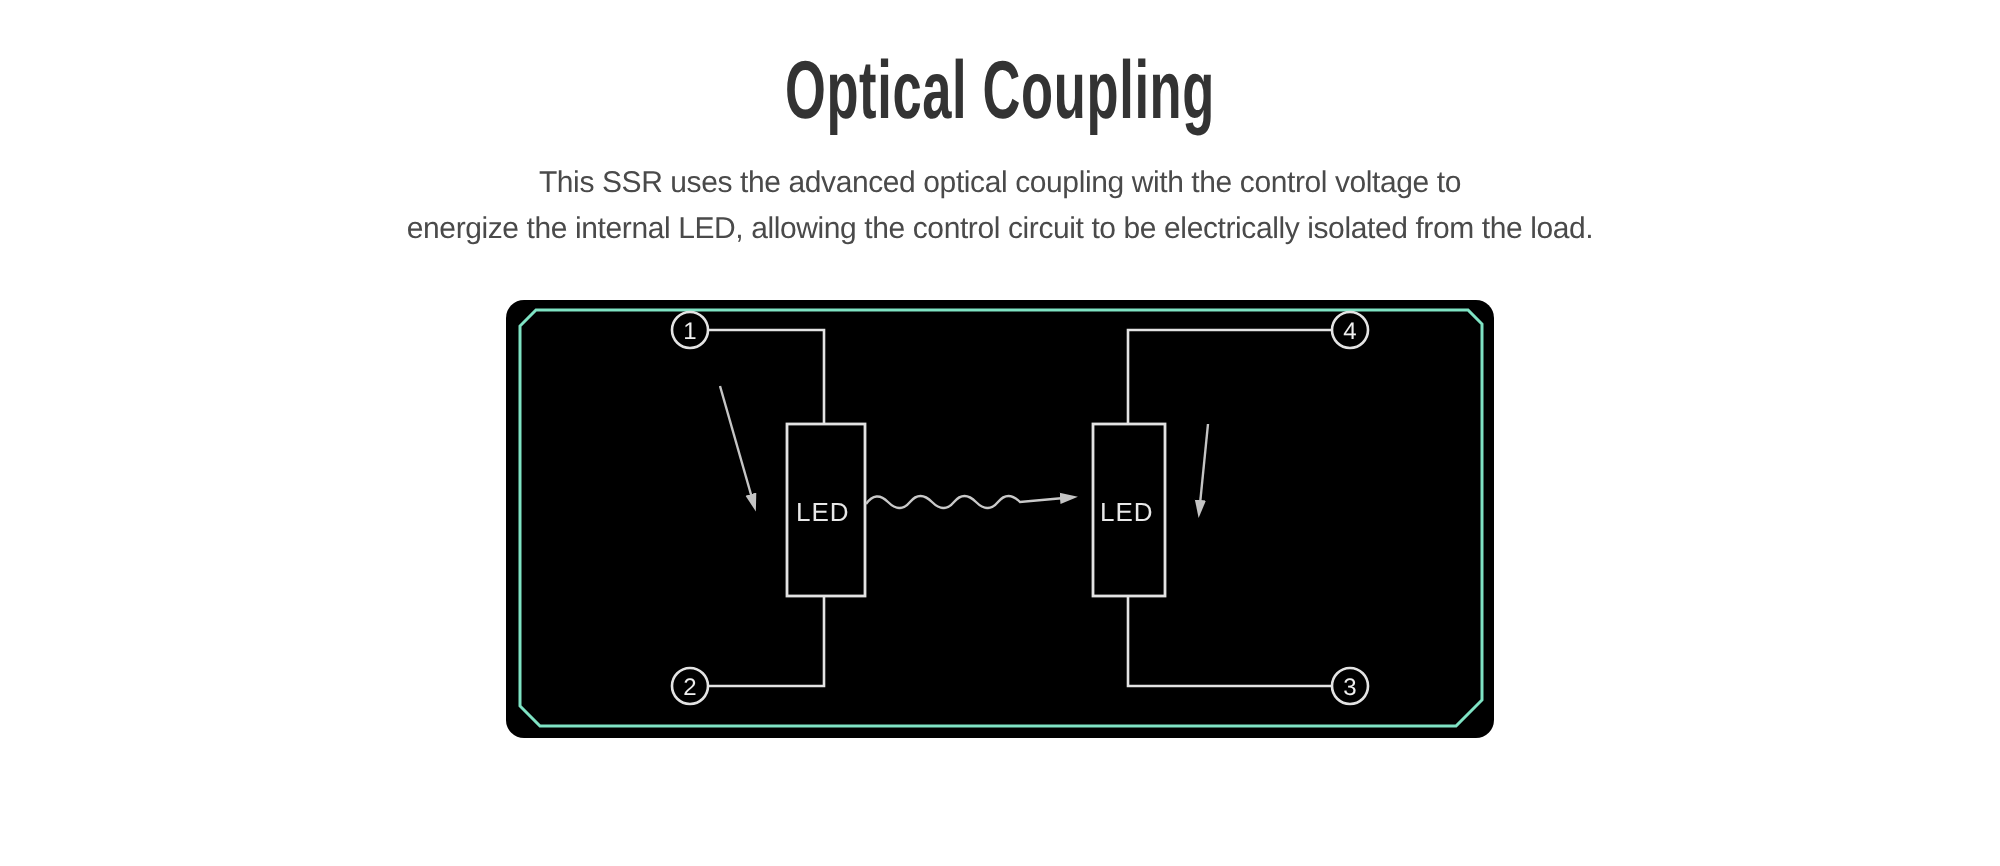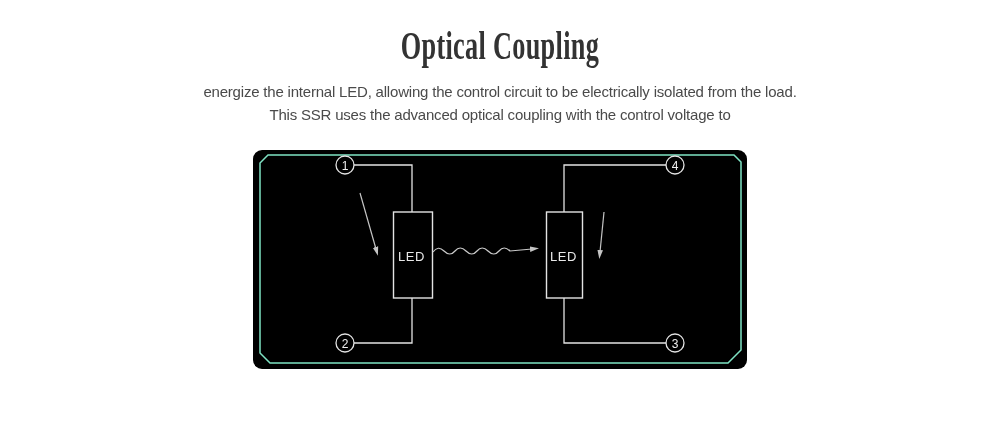--- a/index.html
+++ b/index.html
@@ -16,21 +16,20 @@
     top: 25px;
     left: 0;
     width: 1000px;
     margin: 0;
     text-align: center;
     font-size: 41px;
     font-weight: bold;
     color: #333333;
     line-height: 1.0;
     white-space: nowrap;
-    font-family: Liberation Serif, serif;
   }
   .title-inner {
     display: inline-block;
     transform: scaleX(0.64);
     transform-origin: center;
     letter-spacing: 0.5px;
   }
   .description {
     position: absolute;
     top: 80px;
@@ -57,22 +56,22 @@
 </head>
 <body>
 
 <div class="page">
 
   <h1 class="title">
     <span class="title-inner">Optical Coupling</span>
   </h1>
 
   <div class="description">
+    <div>This SSR uses the advanced optical coupling with the control voltage to</div>
     <div>energize the internal LED, allowing the control circuit to be electrically isolated from the load.</div>
-    <div>This SSR uses the advanced optical coupling with the control voltage to</div>
   </div>
 
   <div class="diagram-panel">
     <svg width="494" height="219" viewBox="0 0 494 219">
       <defs>
         <marker id="arrowhead" markerUnits="userSpaceOnUse" markerWidth="10" markerHeight="8" refX="2" refY="4" orient="auto">
           <polygon points="0,1.2 9,4 0,6.8" fill="#c4c4c4"></polygon>
         </marker>
       </defs>
 

